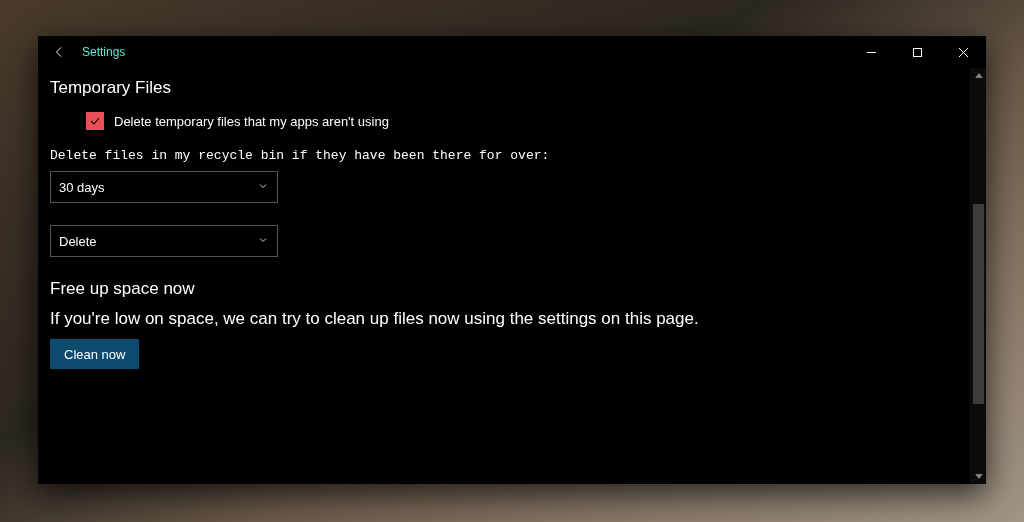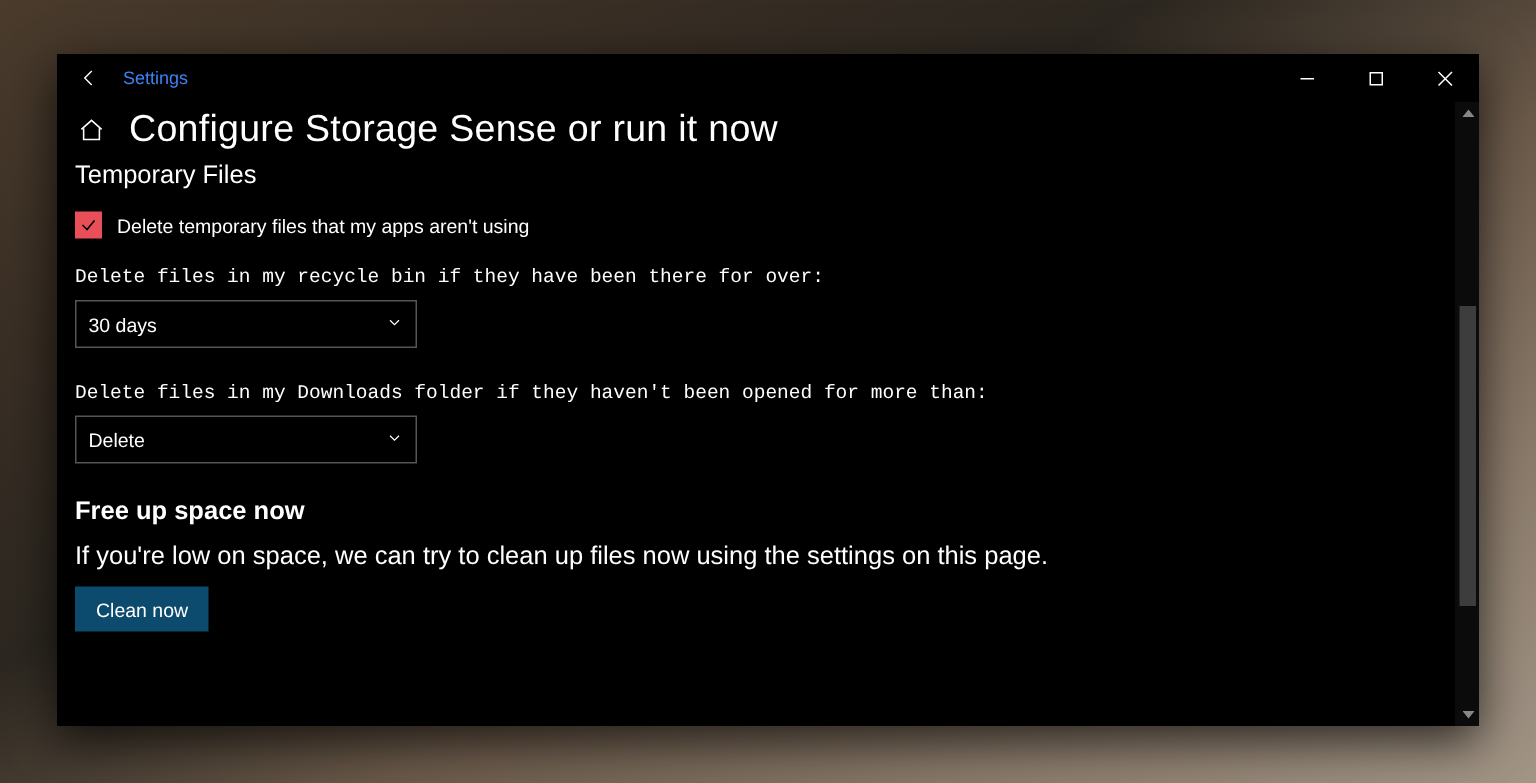--- a/index.html
+++ b/index.html
@@ -23,59 +23,59 @@
     display: flex; align-items: center;
     padding-left: 8px;
     font-size: 12px;
   }
   .titlebar .back {
     width: 28px; height: 32px;
     display: flex; align-items: center; justify-content: center;
     cursor: pointer;
   }
   .titlebar .back svg { stroke:#fff; }
-  .titlebar .title-text { margin-left: 8px; color:#3b82f6; font-size:12px; }
+  .titlebar .title-text { margin-left: 8px; color:#5eead4; font-size:12px; }
   .win-controls { margin-left:auto; display:flex; }
   .win-btn { width:46px; height:32px; display:flex; align-items:center; justify-content:center; cursor:pointer; }
   .win-btn svg { stroke:#fff; fill:none; }
 
   .body-area {
     flex:1; display:flex; position:relative;
   }
   .content {
     flex:1; padding: 4px 24px 12px 12px;
     overflow: hidden;
   }
   .page-header { display:flex; align-items:center; gap:14px; margin-bottom:6px; }
   .home-btn { width:22px; height:22px; display:flex; align-items:center; justify-content:center; cursor:pointer;}
   .home-btn svg { stroke:#fff; fill:none; }
   .page-title { font-size:25px; font-weight:350; letter-spacing:0.2px; }
 
   .subhead { font-size:17px; font-weight:400; margin-top:6px; margin-bottom:14px; }
 
-  .checkbox-row { display:flex; align-items:center; gap:10px; margin-bottom:18px; }
+  .checkbox-row { display:flex; align-items:center; gap:10px; margin-bottom:18px;margin-left:36px; }
   .checkbox {
     width:18px; height:18px; background:#e94f59;
     display:flex; align-items:center; justify-content:center; cursor:pointer;
     flex-shrink:0;
   }
   .checkbox svg { stroke:#000; stroke-width:2.2; fill:none; }
   .checkbox-label { font-size:13px; }
 
   .field-label { font-size:13px; margin-bottom:8px;font-family:Liberation Mono, monospace; }
   .select {
     width:228px; height:32px; border:1px solid #555;
     display:flex; align-items:center; justify-content:space-between;
     padding:0 8px; font-size:13px; cursor:pointer;
     margin-bottom:22px;
     background:#000;
   }
   .select .chev svg { stroke:#fff; fill:none; }
 
-  .section-head { font-size:17px; font-weight:700; margin-top:18px; margin-bottom:10px; }
+  .section-head { font-size:17px; font-weight:400; margin-top:18px; margin-bottom:10px; }
   .desc { font-size:17px; margin-bottom:10px; }
 
   .button {
     display:inline-flex; align-items:center; justify-content:center;
     height:30px; padding:0 14px; background:#0c4a6e;
     font-size:13px; cursor:pointer; border:none; color:#fff;
   }
 
   .scrollbar {
     width:16px; background:#0b0b0b;
@@ -113,29 +113,20 @@
       <div class="win-btn close">
         <svg width="11" height="11" viewBox="0 0 11 11">
             <path d="M1 1 L10 10 M10 1 L1 10" stroke-width="1"></path>
           </svg>
       </div>
     </div>
   </div>
 
   <div class="body-area">
     <div class="content">
-      <div class="page-header">
-        <div class="home-btn">
-          <svg width="18" height="18" viewBox="0 0 24 24" stroke-width="1.4">
-            <path d="M3 11 L12 3 L21 11"></path>
-            <path d="M5 10 V20 H19 V10"></path>
-          </svg>
-        </div>
-        <div class="page-title">Configure Storage Sense or run it now</div>
-      </div>
 
       <div class="subhead">Temporary Files</div>
 
       <div class="checkbox-row">
         <div class="checkbox">
           <svg width="12" height="12" viewBox="0 0 24 24">
               <path d="M4 12 L10 18 L20 6"></path>
             </svg>
         </div>
         <div class="checkbox-label">Delete temporary files that my apps aren't using</div>
@@ -144,21 +135,20 @@
       <div class="field-label">Delete files in my recycle bin if they have been there for over:</div>
       <div class="select">
         <span>30 days</span>
         <span class="chev">
           <svg width="12" height="12" viewBox="0 0 24 24" stroke-width="1.6">
               <path d="M6 9 L12 15 L18 9"></path>
             </svg>
         </span>
       </div>
 
-      <div class="field-label">Delete files in my Downloads folder if they haven't been opened for more than:</div>
       <div class="select">
         <span>Delete</span>
         <span class="chev">
           <svg width="12" height="12" viewBox="0 0 24 24" stroke-width="1.6">
               <path d="M6 9 L12 15 L18 9"></path>
             </svg>
         </span>
       </div>
 
       <div class="section-head">Free up space now</div>

